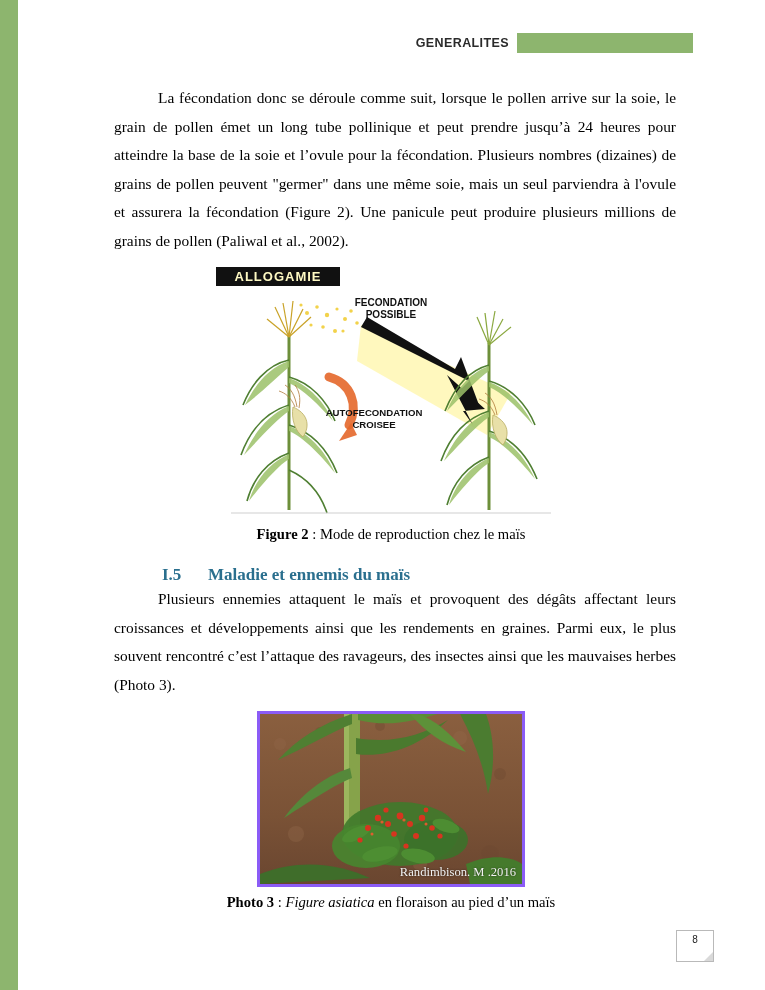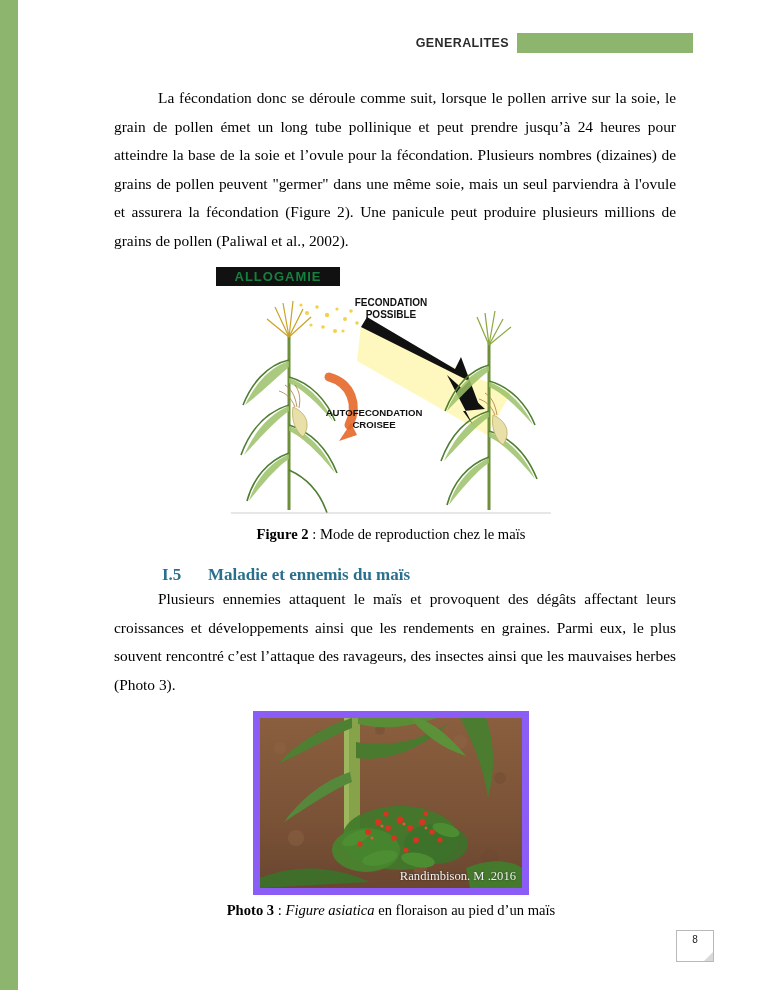--- a/index.html
+++ b/index.html
@@ -83,21 +83,21 @@
     margin: 8px auto 0 auto;
     background: #ffffff;
   }
   .allo-badge {
     position: absolute;
     left: 5px;
     top: 2px;
     width: 124px;
     height: 19px;
     background: #111111;
-    color: #15803d;
+    color: #fef9c3;
     font-family: "Liberation Sans", sans-serif;
     font-weight: bold;
     font-size: 13px;
     letter-spacing: 1px;
     text-align: center;
     line-height: 19px;
   }
   .allo-top-text {
     position: absolute;
     left: 138px;
@@ -174,21 +174,21 @@
   .photo-wrap {
     margin-top: 12px;
     text-align: center;
     position: relative;
   }
   .photo {
     position: relative;
     width: 262px;
     height: 170px;
     margin: 0 auto;
-    border: 7px solid #8b5cf6;
+    border: 3px solid #8b5cf6;
     overflow: hidden;
     background: #6b4a33;
   }
   .photo-credit {
     position: absolute;
     right: 6px;
     bottom: 4px;
     color: #f2f2f2;
     font-family: "Liberation Serif", serif;
     font-size: 12.6px;

